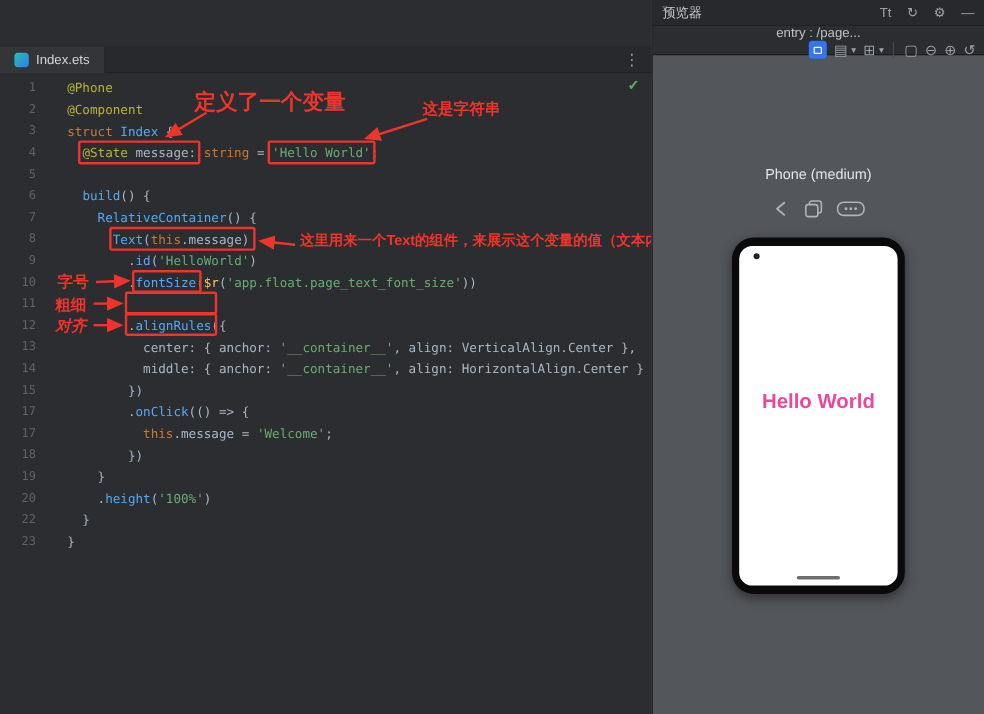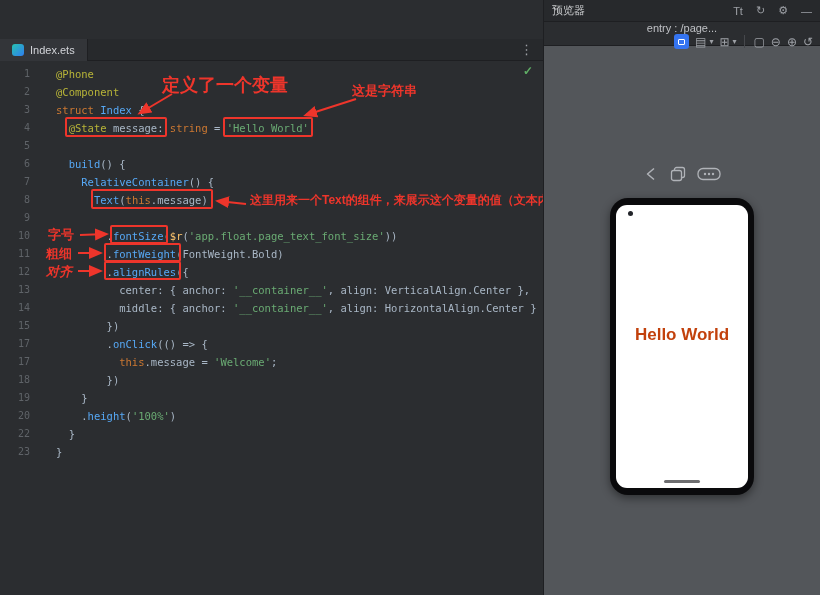--- a/index.html
+++ b/index.html
@@ -77,21 +77,21 @@
                 font-size:12px;color:#e3e4e6;}
   .device-controls{position:absolute;top:120px;left:0;width:100%;display:flex;
                    justify-content:center;align-items:center;gap:11px;}
   .dc-btn{background:transparent;border:none;padding:0;display:flex;align-items:center;cursor:pointer;}
 
   .phone{position:absolute;top:152px;left:66px;width:144px;height:297px;background:#0a0a0c;
          border-radius:18px;padding:7px 6px;box-shadow:0 3px 10px rgba(0,0,0,.45);}
   .screen{position:relative;width:100%;height:100%;background:#ffffff;border-radius:11px;overflow:hidden;}
   .camera{position:absolute;left:12px;top:6px;width:5px;height:5px;border-radius:50%;background:#22242a;}
   .hello{position:absolute;top:46%;left:0;width:100%;transform:translateY(-50%);
-         text-align:center;font-size:17px;font-weight:bold;color:#c2410c;}
+         text-align:center;font-size:17px;font-weight:bold;color:#ec4899;}
   .home-bar{position:absolute;bottom:5px;left:50%;transform:translateX(-50%);
             width:36px;height:3.5px;border-radius:2px;background:#6e6e70;}
 </style>
 </head>
 <body>
 
 <div class="window">
 
   <div class="left-pane">
 
@@ -106,23 +106,23 @@
     <div class="editor">
       <div class="code-area">
           <div class="code-line"><span class="line-num">1</span><span class="line-code"><span class="tok-dec">@Phone</span></span></div>
           <div class="code-line"><span class="line-num">2</span><span class="line-code"><span class="tok-dec">@Component</span></span></div>
           <div class="code-line"><span class="line-num">3</span><span class="line-code"><span class="tok-kw">struct</span><span class="tok-plain"> </span><span class="tok-fn">Index</span><span class="tok-plain"> {</span></span></div>
           <div class="code-line"><span class="line-num">4</span><span class="line-code"><span class="tok-plain">  </span><span class="tok-dec">@State</span><span class="tok-plain"> message: </span><span class="tok-kw">string</span><span class="tok-plain"> = </span><span class="tok-str">'Hello World'</span><span class="tok-plain">;</span></span></div>
           <div class="code-line"><span class="line-num">5</span><span class="line-code"></span></div>
           <div class="code-line"><span class="line-num">6</span><span class="line-code"><span class="tok-plain">  </span><span class="tok-fn">build</span><span class="tok-plain">() {</span></span></div>
           <div class="code-line"><span class="line-num">7</span><span class="line-code"><span class="tok-plain">    </span><span class="tok-fn">RelativeContainer</span><span class="tok-plain">() {</span></span></div>
           <div class="code-line"><span class="line-num">8</span><span class="line-code"><span class="tok-plain">      </span><span class="tok-fn">Text</span><span class="tok-plain">(</span><span class="tok-kw">this</span><span class="tok-plain">.message)</span></span></div>
-          <div class="code-line"><span class="line-num">9</span></div>
+          <div class="code-line"><span class="line-num">9</span><span class="line-code"><span class="tok-plain">        .</span><span class="tok-fn">id</span><span class="tok-plain">(</span><span class="tok-str">'HelloWorld'</span><span class="tok-plain">)</span></span></div>
           <div class="code-line"><span class="line-num">10</span><span class="line-code"><span class="tok-plain">        .</span><span class="tok-fn">fontSize</span><span class="tok-plain">(</span><span class="tok-macro">$r</span><span class="tok-plain">(</span><span class="tok-str">'app.float.page_text_font_size'</span><span class="tok-plain">))</span></span></div>
-          <div class="code-line"><span class="line-num">11</span><span class="line-code"><span class="tok-plain">        .</span><span class="tok-fn">fontWeight</span><span class="tok-plain">(FontWeight.Bold)</span></span></div>
+          <div class="code-line"><span class="line-num">11</span></div>
           <div class="code-line"><span class="line-num">12</span><span class="line-code"><span class="tok-plain">        .</span><span class="tok-fn">alignRules</span><span class="tok-plain">({</span></span></div>
           <div class="code-line"><span class="line-num">13</span><span class="line-code"><span class="tok-plain">          center: { anchor: </span><span class="tok-str">'__container__'</span><span class="tok-plain">, align: VerticalAlign.Center },</span></span></div>
           <div class="code-line"><span class="line-num">14</span><span class="line-code"><span class="tok-plain">          middle: { anchor: </span><span class="tok-str">'__container__'</span><span class="tok-plain">, align: HorizontalAlign.Center }</span></span></div>
           <div class="code-line"><span class="line-num">15</span><span class="line-code"><span class="tok-plain">        })</span></span></div>
           <div class="code-line"><span class="line-num">17</span><span class="line-code"><span class="tok-plain">        .</span><span class="tok-fn">onClick</span><span class="tok-plain">(() =&gt; {</span></span></div>
           <div class="code-line"><span class="line-num">17</span><span class="line-code"><span class="tok-plain">          </span><span class="tok-kw">this</span><span class="tok-plain">.message = </span><span class="tok-str">'Welcome'</span><span class="tok-plain">;</span></span></div>
           <div class="code-line"><span class="line-num">18</span><span class="line-code"><span class="tok-plain">        })</span></span></div>
           <div class="code-line"><span class="line-num">19</span><span class="line-code"><span class="tok-plain">    }</span></span></div>
           <div class="code-line"><span class="line-num">20</span><span class="line-code"><span class="tok-plain">    .</span><span class="tok-fn">height</span><span class="tok-plain">(</span><span class="tok-str">'100%'</span><span class="tok-plain">)</span></span></div>
           <div class="code-line"><span class="line-num">22</span><span class="line-code"><span class="tok-plain">  }</span></span></div>
@@ -189,20 +189,21 @@
         <span class="pv-ic sm">▾</span>
         <span class="pv-sep"></span>
         <span class="pv-ic">▢</span>
         <span class="pv-ic">⊖</span>
         <span class="pv-ic">⊕</span>
         <span class="pv-ic">↺</span>
       </div>
     </div>
 
     <div class="canvas">
+      <div class="device-label">Phone (medium)</div>
 
       <div class="device-controls">
         <button class="dc-btn">
           <svg width="16" height="16">
             <path d="M11 2.5 L4.5 8 L11 13.5" fill="none" stroke="#b0b3b8" stroke-width="1.5" stroke-linejoin="round"></path>
           </svg>
         </button>
         <button class="dc-btn">
           <svg width="16" height="16">
             <rect x="4.5" y="1.5" width="10" height="10" rx="2" fill="none" stroke="#b0b3b8" stroke-width="1.3"></rect>

